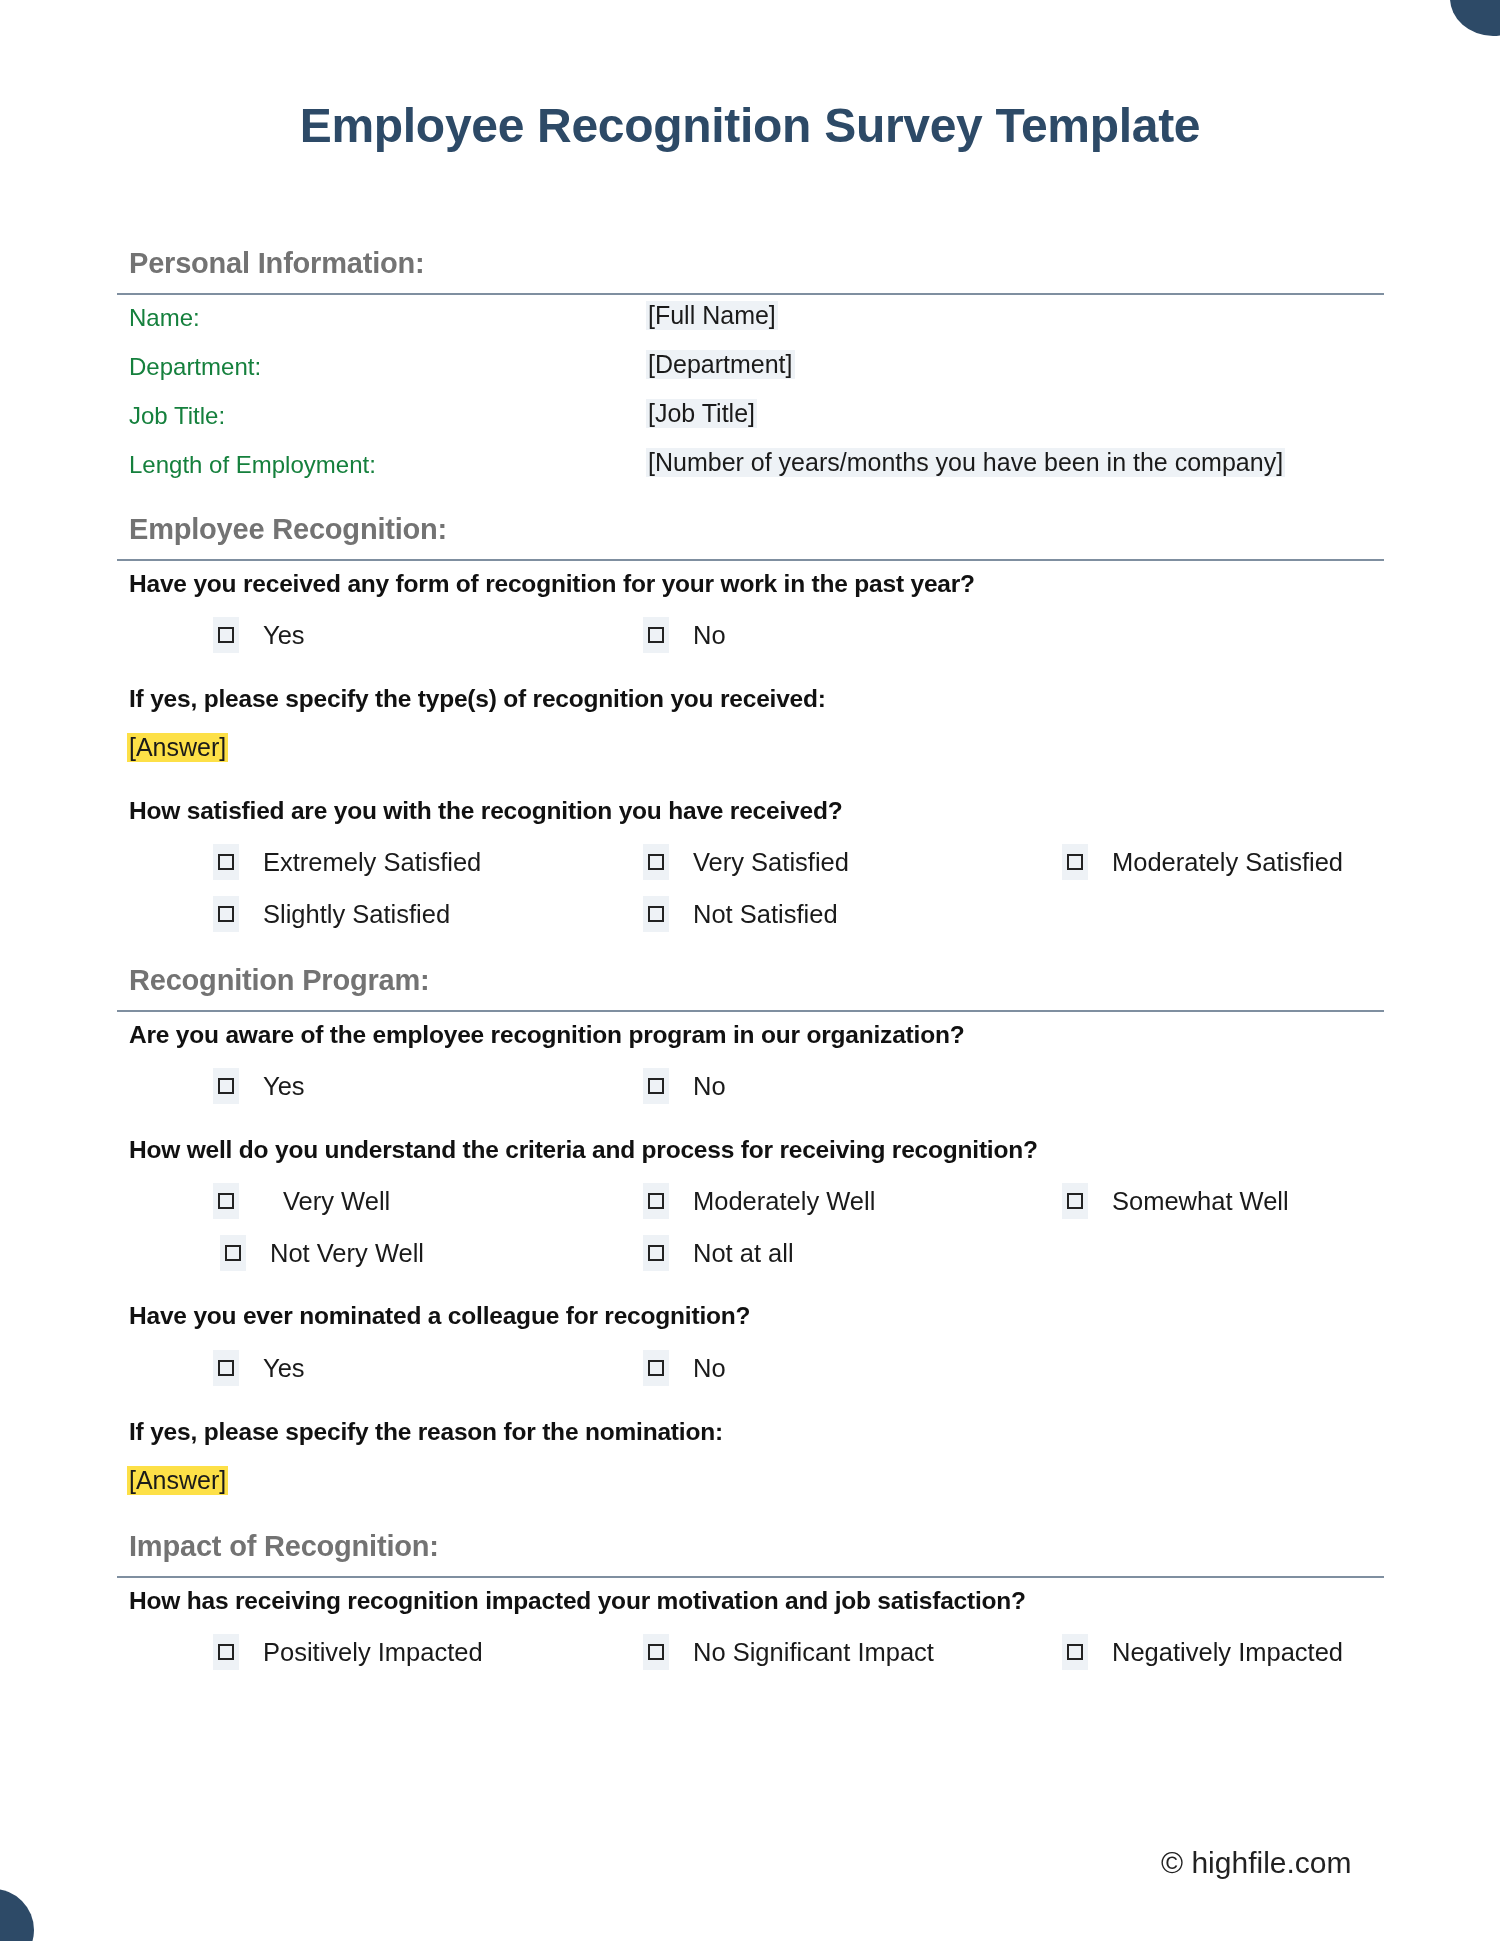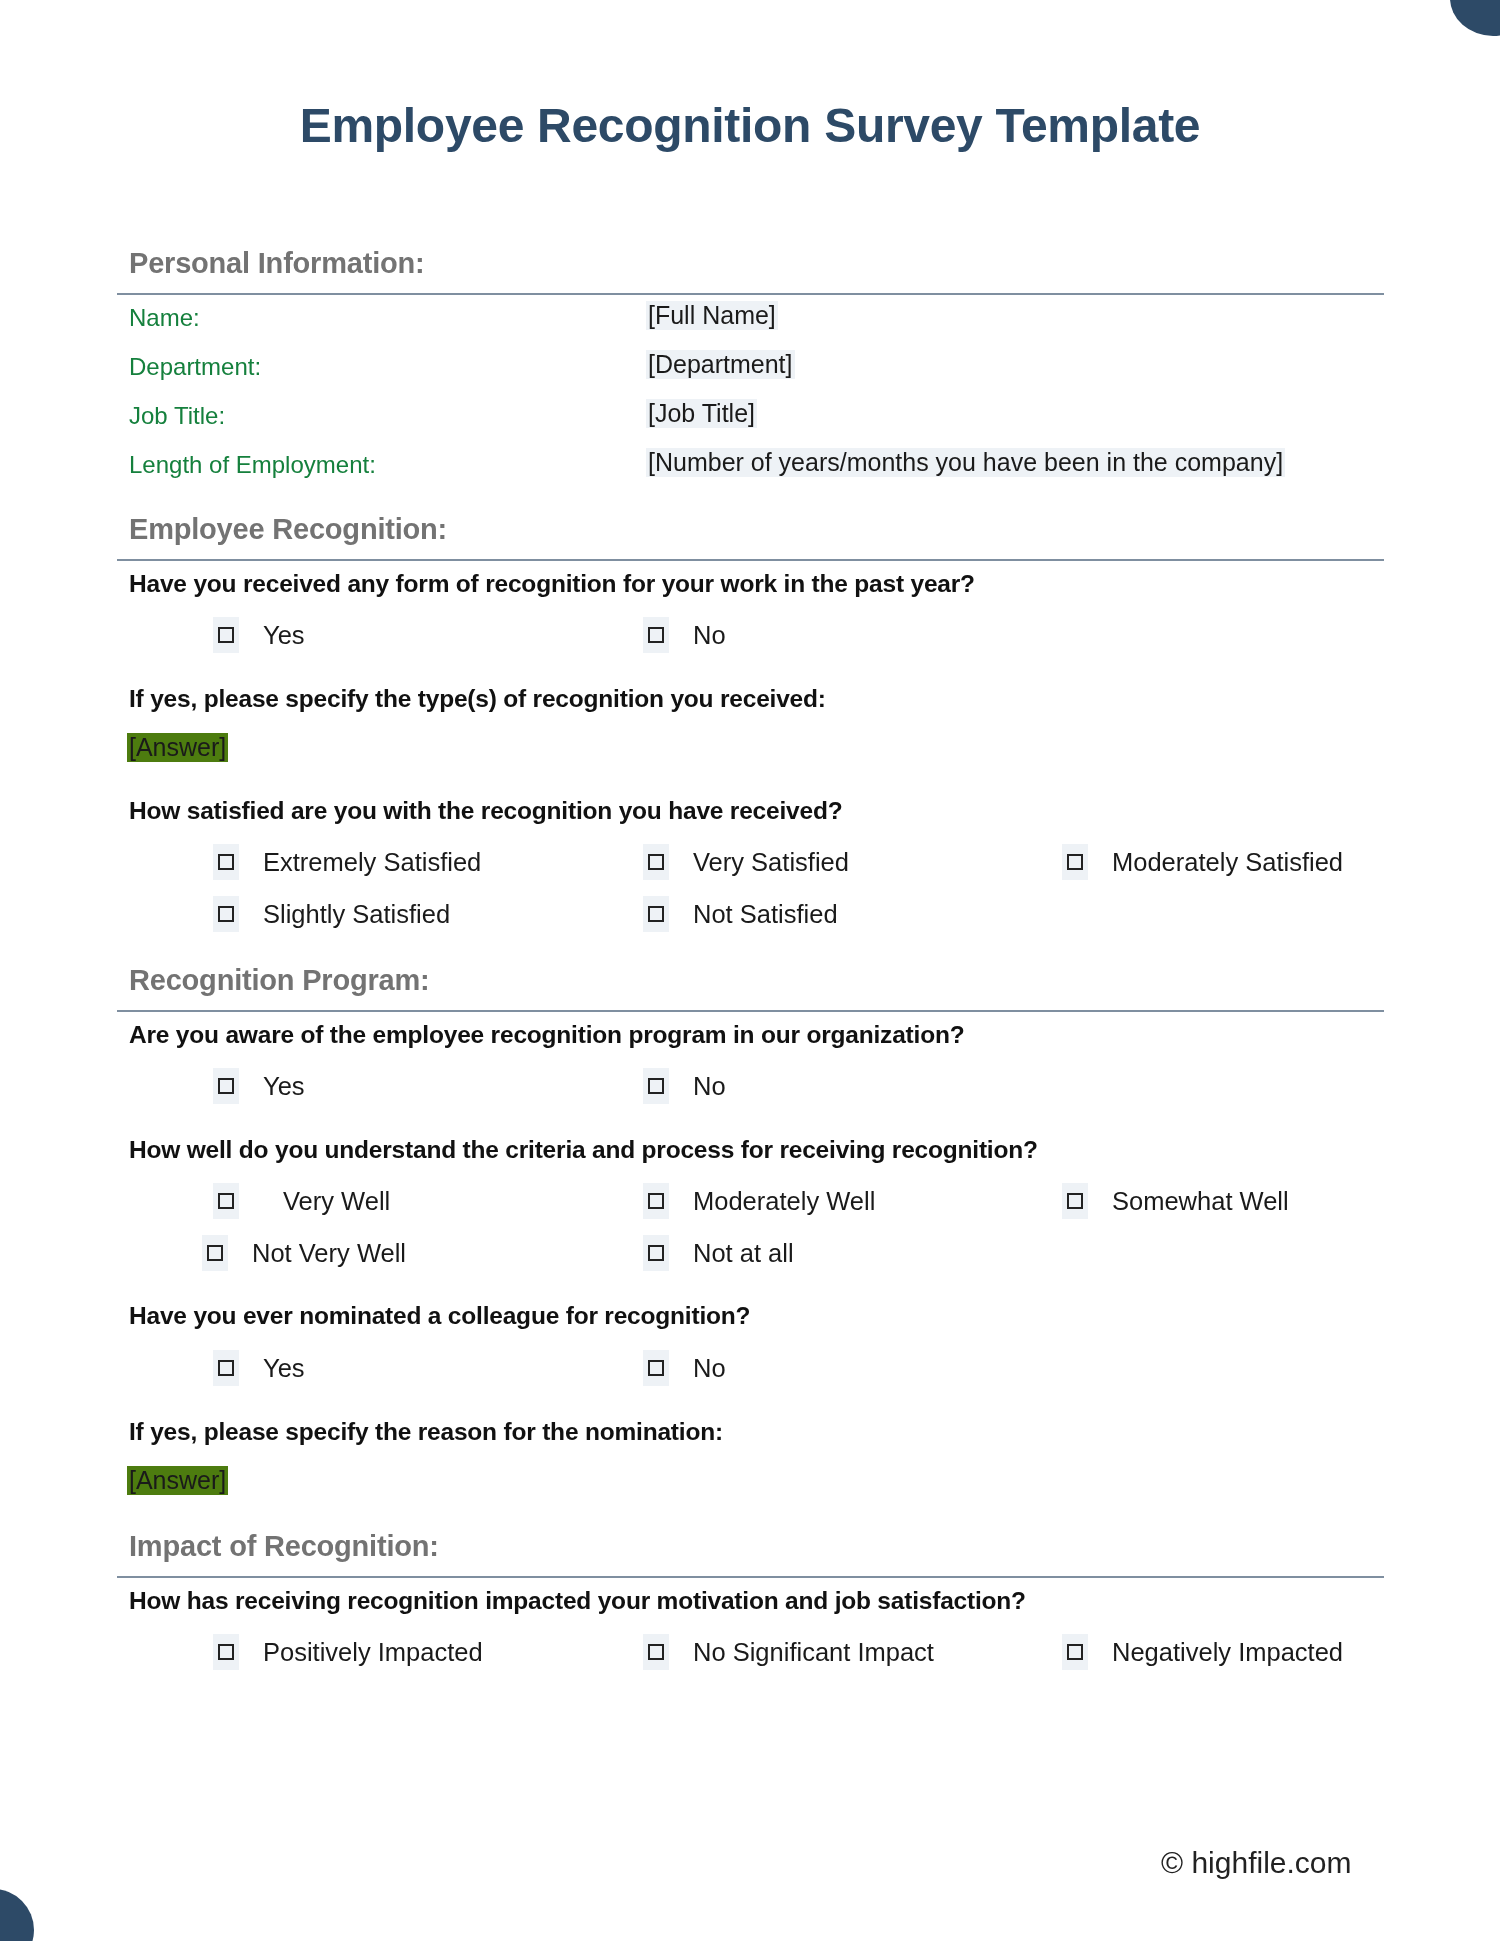--- a/index.html
+++ b/index.html
@@ -10,21 +10,21 @@
                border-radius: 50%; background: #2d4a67; }
   .corner-bl { position: absolute; left: -48px; bottom: -30px; width: 82px; height: 82px;
                border-radius: 50%; background: #2d4a67; }
   .title { left: 0; width: 1500px; text-align: center; top: 98px; font-size: 48px; font-weight: bold;
            color: #2d4a67; letter-spacing: -0.3px; }
   .section { font-size: 29px; font-weight: bold; color: #737373; letter-spacing: -0.2px; }
   .rule { position: absolute; left: 117px; width: 1267px; height: 2px; background: #7f8fa0; }
   .label { font-size: 24px; font-weight: normal; color: #15803d; }
   .value { font-size: 25px; color: #1a1a1a; background: #eef2f6; padding: 0 2px; }
   .question { font-size: 24.5px; font-weight: bold; color: #111; letter-spacing: -0.2px; }
-  .answer { font-size: 25px; color: #1a1a1a; background: #4d7c0f; padding: 0 2px; }
+  .answer { font-size: 25px; color: #1a1a1a; background: #fde047; padding: 0 2px; }
   .opt { display: flex; align-items: center; padding-left: 36px; }
   .cb { width: 26px; height: 36px; background: #eef2f6; display: flex; align-items: center; justify-content: center; margin-right: 24px; }
   .cb span { width: 16px; height: 16px; border: 2px solid #222; box-sizing: border-box; background: #fff0; }
   .opt-label { font-size: 25.5px; color: #1a1a1a; }
   .footer { font-size: 30px; color: #222; }
 </style>
 </head>
 <body>
 
 <div class="corner-tr"></div>
@@ -128,21 +128,21 @@
       <span></span>
     </div>
   <span class="opt-label">Moderately Well</span>
 </div>
 <div class="abs opt" style="left:1026px; top:1183px;">
   <div class="cb">
       <span></span>
     </div>
   <span class="opt-label">Somewhat Well</span>
 </div>
-<div class="abs opt" style="left:166px; top:1235px;align-items:center;">
+<div class="abs opt" style="left:184px; top:1235px;align-items:center;">
   <div class="cb">
       <span></span>
     </div>
   <span class="opt-label">Not Very Well</span>
 </div>
 <div class="abs opt" style="left:607px; top:1235px;">
   <div class="cb">
       <span></span>
     </div>
   <span class="opt-label">Not at all</span>

